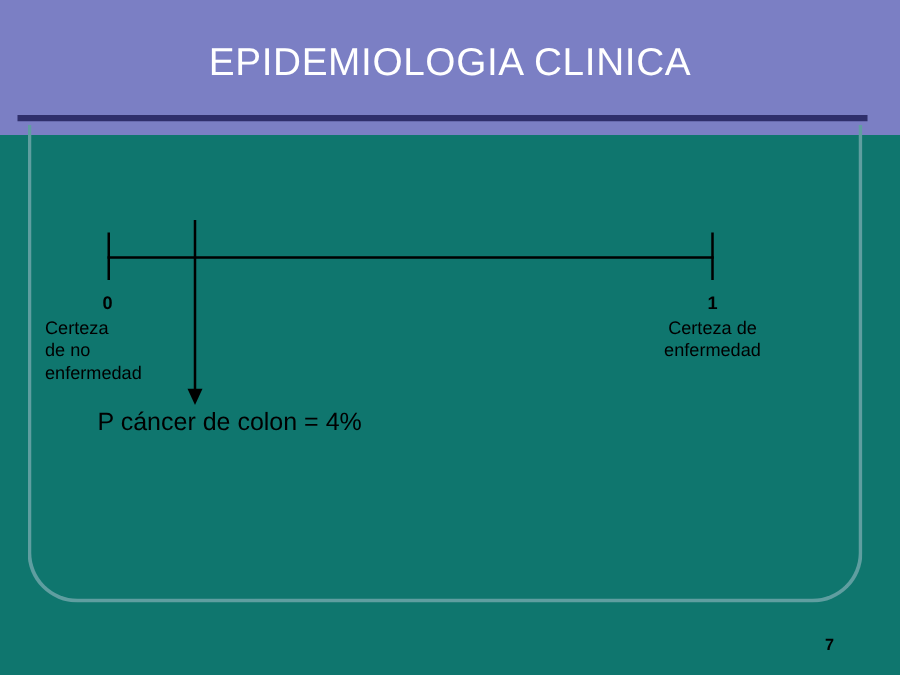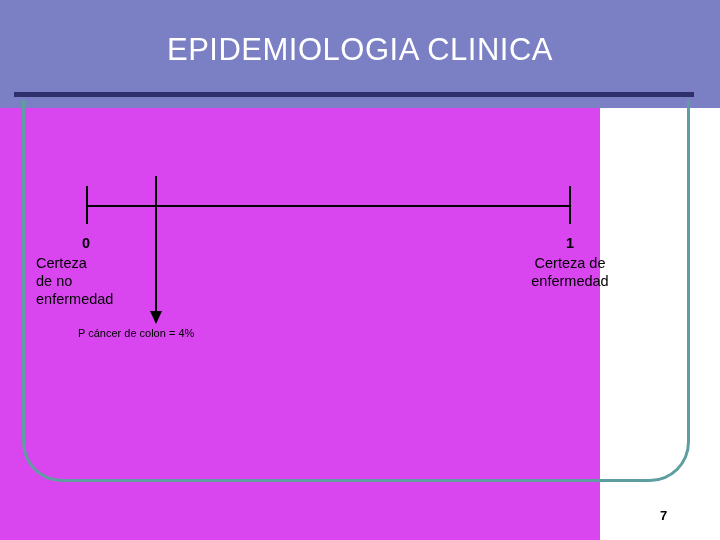--- a/index.html
+++ b/index.html
@@ -8,23 +8,23 @@
   }
   body {
     width: 720px;
     height: 540px;
     background: #ffffff;
     font-family: "Liberation Sans", sans-serif;
     overflow: hidden;
   }
   .slide {
     position: relative;
-    width: 600px;
+    width: 720px;
     height: 540px;
-    background: #d946ef;
+    background: #0f766e;
   }
 
   
   .header-band {
     position: absolute;
     left: 0;
     top: 0;
     width: 720px;
     height: 108px;
     background: #7b7fc4;
@@ -138,21 +138,21 @@
   }
   .label-right .num {
     display: block;
     font-weight: bold;
     margin-bottom: 2px;
   }
   .label-prob {
     position: absolute;
     left: 78px;
     top: 327px;
-    font-size: 11px;
+    font-size: 20px;
     color: #000000;
     white-space: nowrap;
     font-family: "Liberation Sans", sans-serif;
   }
 
   
   .page-number {
     position: absolute;
     left: 660px;
     top: 508px;

